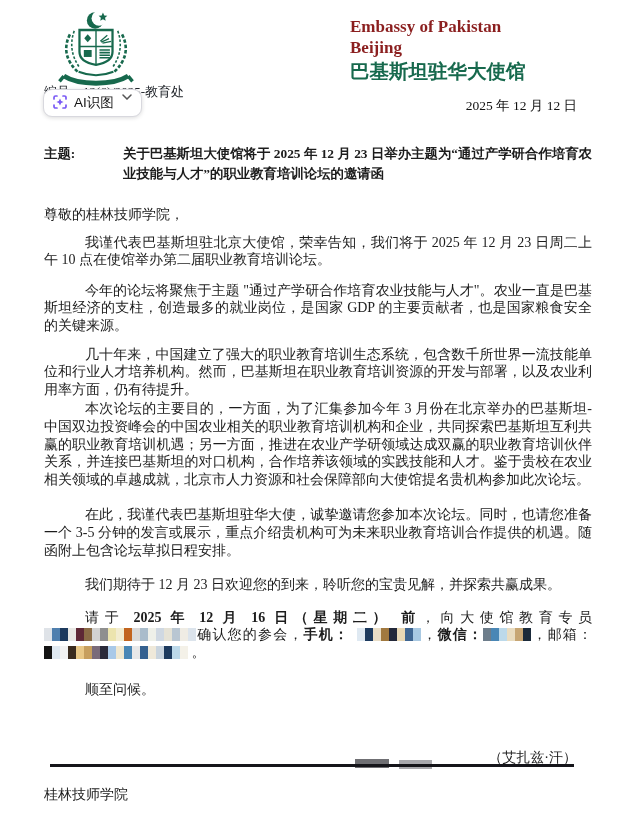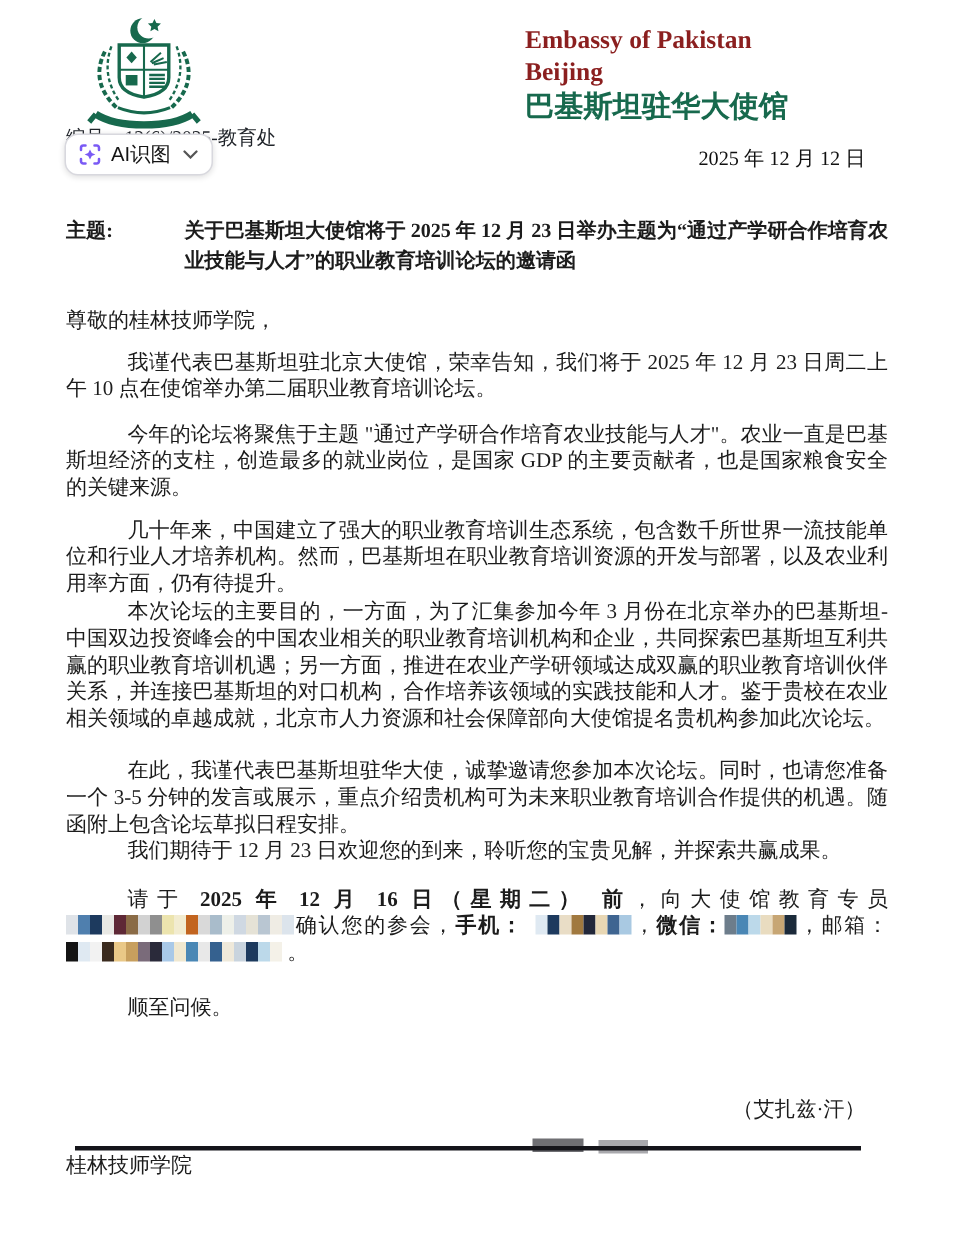--- a/index.html
+++ b/index.html
@@ -3,21 +3,21 @@
 <meta charset="utf-8">
 <style>
   html,body{margin:0;padding:0;background:#ffffff;}
   body{width:636px;height:824px;font-family:"Liberation Serif","DejaVu Serif",serif;color:var(--text_color,#1c1c1c);}
   .page{position:relative;width:636px;height:824px;background:#fff;overflow:hidden;}
 
   
   .header{position:relative;height:140px;}
   .emblem{position:absolute;left:52px;top:10px;width:88px;height:80px;color:var(--embassy_green,#17694d);}
   .refno{position:absolute;left:44px;top:83px;font-size:13px;white-space:nowrap;color:#20242a;z-index:1;}
-  .ai-btn{position:absolute;left:43px;top:89px;z-index:2;display:inline-flex;align-items:center;gap:6px;
+  .ai-btn{position:absolute;left:43px;top:89px;z-index:2;display:inline-flex;align-items:flex-start;gap:6px;
     background:#fff;border:1px solid #d8d8de;border-radius:9px;padding:4px 9px 4px 8px;
     box-shadow:0 1px 4px rgba(0,0,0,.14);font-family:"Liberation Sans","DejaVu Sans",sans-serif;
     font-size:13.5px;color:#141414;cursor:pointer;}
   .right-head{position:absolute;left:350px;top:16px;width:228px;text-align:left;}
   .en{color:var(--embassy_red,#8b1f1f);font-weight:bold;font-size:17px;line-height:21px;}
   .cnname{color:var(--embassy_green,#17694d);font-weight:bold;font-size:19.5px;line-height:25px;margin-top:1px;}
   .date{position:absolute;right:59px;top:97px;font-size:13.5px;color:#111;text-align:right;}
 
   
   .subject{display:flex;padding:0 44px;font-weight:bold;font-size:13.4px;line-height:20px;margin-top:4px;text-align:justify;}
@@ -110,21 +110,21 @@
   </div>
 
   <div class="bodytext">
     <p class="salutation">尊敬的桂林技师学院，</p>
 
     <p class="para" style="margin-bottom:13px;">我谨代表巴基斯坦驻北京大使馆，荣幸告知，我们将于 2025 年 12 月 23 日周二上午 10 点在使馆举办第二届职业教育培训论坛。</p>
     <p class="para" style="margin-bottom:11px;">今年的论坛将聚焦于主题 "通过产学研合作培育农业技能与人才"。农业一直是巴基斯坦经济的支柱，创造最多的就业岗位，是国家 GDP 的主要贡献者，也是国家粮食安全的关键来源。</p>
     <p class="para" style="margin-bottom:2px;">几十年来，中国建立了强大的职业教育培训生态系统，包含数千所世界一流技能单位和行业人才培养机构。然而，巴基斯坦在职业教育培训资源的开发与部署，以及农业利用率方面，仍有待提升。</p>
     <p class="para" style="margin-bottom:0;">本次论坛的主要目的，一方面，为了汇集参加今年 3 月份在北京举办的巴基斯坦-中国双边投资峰会的中国农业相关的职业教育培训机构和企业，共同探索巴基斯坦互利共赢的职业教育培训机遇；另一方面，推进在农业产学研领域达成双赢的职业教育培训伙伴关系，并连接巴基斯坦的对口机构，合作培养该领域的实践技能和人才。鉴于贵校在农业相关领域的卓越成就，北京市人力资源和社会保障部向大使馆提名贵机构参加此次论坛。</p>
     <p class="para" style="margin-top:18px;margin-bottom:0;">在此，我谨代表巴基斯坦驻华大使，诚挚邀请您参加本次论坛。同时，也请您准备一个 3-5 分钟的发言或展示，重点介绍贵机构可为未来职业教育培训合作提供的机遇。随函附上包含论坛草拟日程安排。</p>
-    <p class="para" style="margin-bottom:0;">我们期待于 12 月 23 日欢迎您的到来，聆听您的宝贵见解，并探索共赢成果。</p>
+    <p class="para" style="margin-top:17px;margin-bottom:0;">我们期待于 12 月 23 日欢迎您的到来，聆听您的宝贵见解，并探索共赢成果。</p>
 
     <p class="para" style="margin-top:15px;"><span>请于 </span><span class="b">2025 年 12 月 16 日（星期二） 前</span><span>，向大使馆教育专员</span><span class="mosaic">
           <span style="background: rgb(223, 227, 232);"></span>
           <span style="background: rgb(79, 127, 174);"></span>
           <span style="background: rgb(29, 58, 94);"></span>
           <span style="background: rgb(232, 232, 228);"></span>
           <span style="background: rgb(94, 40, 54);"></span>
           <span style="background: rgb(138, 107, 70);"></span>
           <span style="background: rgb(210, 210, 210);"></span>
           <span style="background: rgb(143, 143, 143);"></span>

